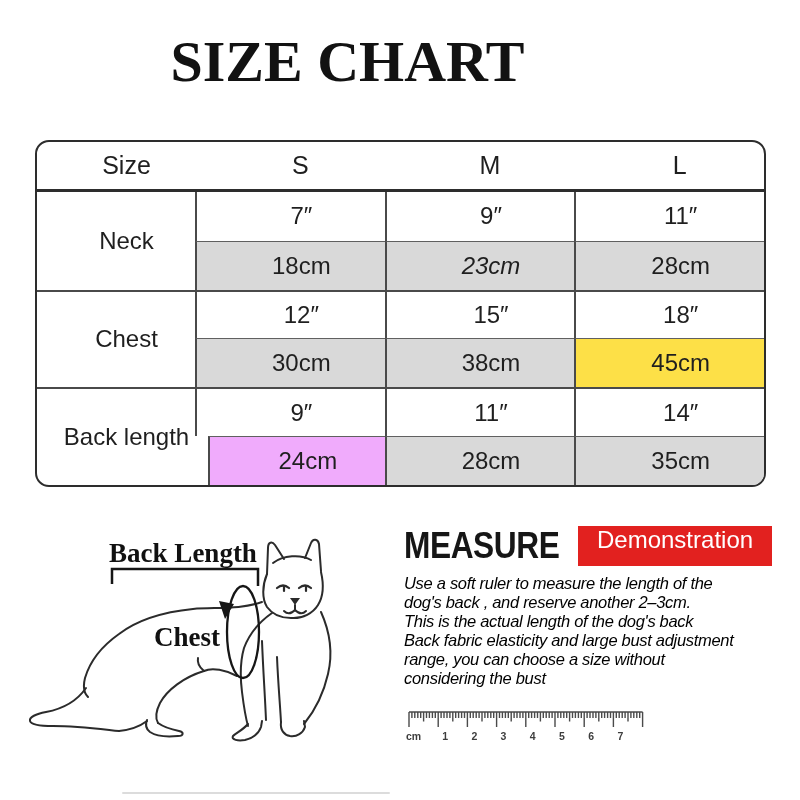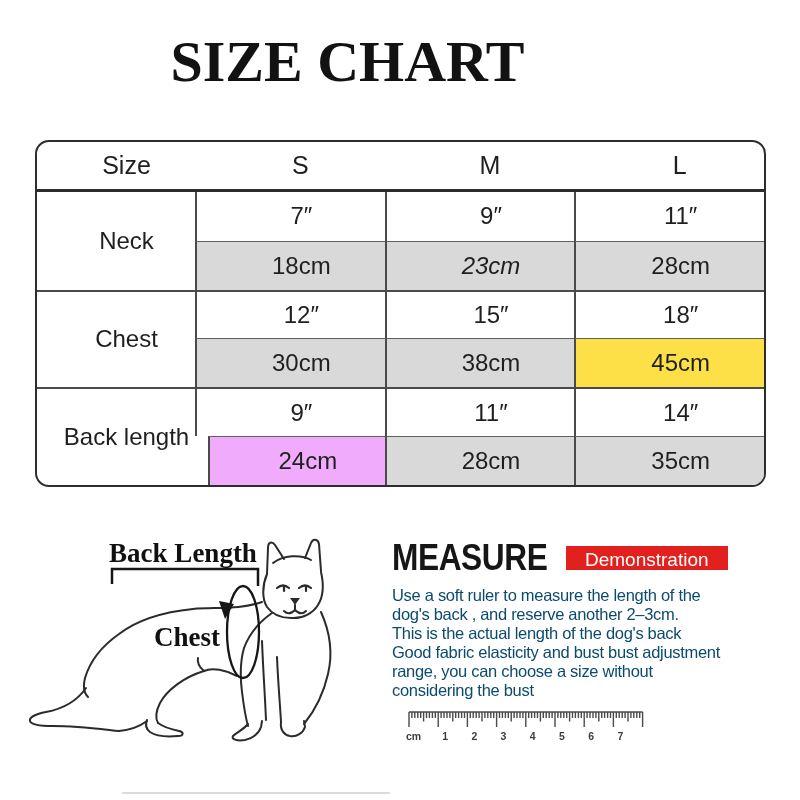--- a/index.html
+++ b/index.html
@@ -37,35 +37,35 @@
 
   
   .diagram-svg { position:absolute; left:0; top:0; width:800px; height:800px; }
   .cat-stroke { fill:none; stroke:#2b2b2b; stroke-width:2;
                 stroke-linecap:round; stroke-linejoin:round; }
   .anno-stroke { fill:none; stroke:#161616; stroke-width:2.5; stroke-linecap:butt; }
   .diagram-label { font-family:"Liberation Serif", serif; font-weight:bold;
                    font-size:27px; fill:#111111; text-anchor:middle; }
 
   
-  .measure-block { position:absolute; left:392px; top:531px; width:370px;margin-top:12px; }
+  .measure-block { position:absolute; left:404px; top:531px; width:370px; }
   .measure-head-row { display:flex; align-items:center; height:30px; }
   .measure-heading {
     font-size:36px; font-weight:bold; color:#161616; line-height:30px;
     letter-spacing:-0.5px; transform:scaleX(0.88); transform-origin:left center;
     white-space:nowrap; width:168px; flex:0 0 168px;
   }
   .badge {
-    height:24px; line-height:28px; padding:0 19px; margin-left:6px;
-    background:#e2211f; color:#ffffff; font-size:19px; white-space:nowrap;
+    height:40px; line-height:28px; padding:0 19px; margin-left:6px;
+    background:#e2211f; color:#ffffff; font-size:24px; white-space:nowrap;
   }
   .measure-lines { margin-top:13px; }
   .measure-line {
     font-size:16.5px; line-height:19px; letter-spacing:-0.3px;
-    color:#0c4a6e; white-space:nowrap;
+    color:#000000; white-space:nowrap;font-style:italic;
   }
 
   
   .ruler-svg { position:absolute; left:404px; top:706px; width:246px; height:40px; }
   .ruler-line { fill:none; stroke:#4a4a4a; stroke-width:1.4; }
   .ruler-num, .ruler-unit {
     font-family:"Liberation Sans", sans-serif; font-size:10.5px;
     font-weight:bold; fill:#3d3d3d;
   }
 
@@ -163,21 +163,21 @@
 
   <div class="measure-block">
     <div class="measure-head-row">
       <div class="measure-heading">MEASURE</div>
       <div class="badge" style="background: rgb(226, 33, 31);">Demonstration</div>
     </div>
     <div class="measure-lines">
       <div class="measure-line">Use a soft ruler to measure the length of  the</div>
       <div class="measure-line">dog's back , and reserve another 2–3cm.</div>
       <div class="measure-line">This is the actual length of the dog's back</div>
-      <div class="measure-line">Good fabric elasticity and bust bust adjustment</div>
+      <div class="measure-line">Back fabric elasticity and large bust adjustment</div>
       <div class="measure-line">range, you can choose a size without</div>
       <div class="measure-line">considering the bust</div>
     </div>
   </div>
 
   <svg class="ruler-svg" viewBox="0 0 246 40" xmlns="http://www.w3.org/2000/svg">
     <path class="ruler-line" d="M5,6 H238.6 M5.0,6 V21 M7.9,6 V12 M10.8,6 V12 M13.8,6 V12 M16.7,6 V12 M19.6,6 V15.5 M22.5,6 V12 M25.4,6 V12 M28.4,6 V12 M31.3,6 V12 M34.2,6 V21 M37.1,6 V12 M40.0,6 V12 M43.0,6 V12 M45.9,6 V12 M48.8,6 V15.5 M51.7,6 V12 M54.6,6 V12 M57.6,6 V12 M60.5,6 V12 M63.4,6 V21 M66.3,6 V12 M69.2,6 V12 M72.2,6 V12 M75.1,6 V12 M78.0,6 V15.5 M80.9,6 V12 M83.8,6 V12 M86.8,6 V12 M89.7,6 V12 M92.6,6 V21 M95.5,6 V12 M98.4,6 V12 M101.4,6 V12 M104.3,6 V12 M107.2,6 V15.5 M110.1,6 V12 M113.0,6 V12 M116.0,6 V12 M118.9,6 V12 M121.8,6 V21 M124.7,6 V12 M127.6,6 V12 M130.6,6 V12 M133.5,6 V12 M136.4,6 V15.5 M139.3,6 V12 M142.2,6 V12 M145.2,6 V12 M148.1,6 V12 M151.0,6 V21 M153.9,6 V12 M156.8,6 V12 M159.8,6 V12 M162.7,6 V12 M165.6,6 V15.5 M168.5,6 V12 M171.4,6 V12 M174.4,6 V12 M177.3,6 V12 M180.2,6 V21 M183.1,6 V12 M186.0,6 V12 M189.0,6 V12 M191.9,6 V12 M194.8,6 V15.5 M197.7,6 V12 M200.6,6 V12 M203.6,6 V12 M206.5,6 V12 M209.4,6 V21 M212.3,6 V12 M215.2,6 V12 M218.2,6 V12 M221.1,6 V12 M224.0,6 V15.5 M226.9,6 V12 M229.8,6 V12 M232.8,6 V12 M235.7,6 V12 M238.6,6 V21"></path>
     <text class="ruler-unit" x="2" y="34">cm</text>
   <text x="38.2" y="34" class="ruler-num">1</text>
       <text x="67.4" y="34" class="ruler-num">2</text>

